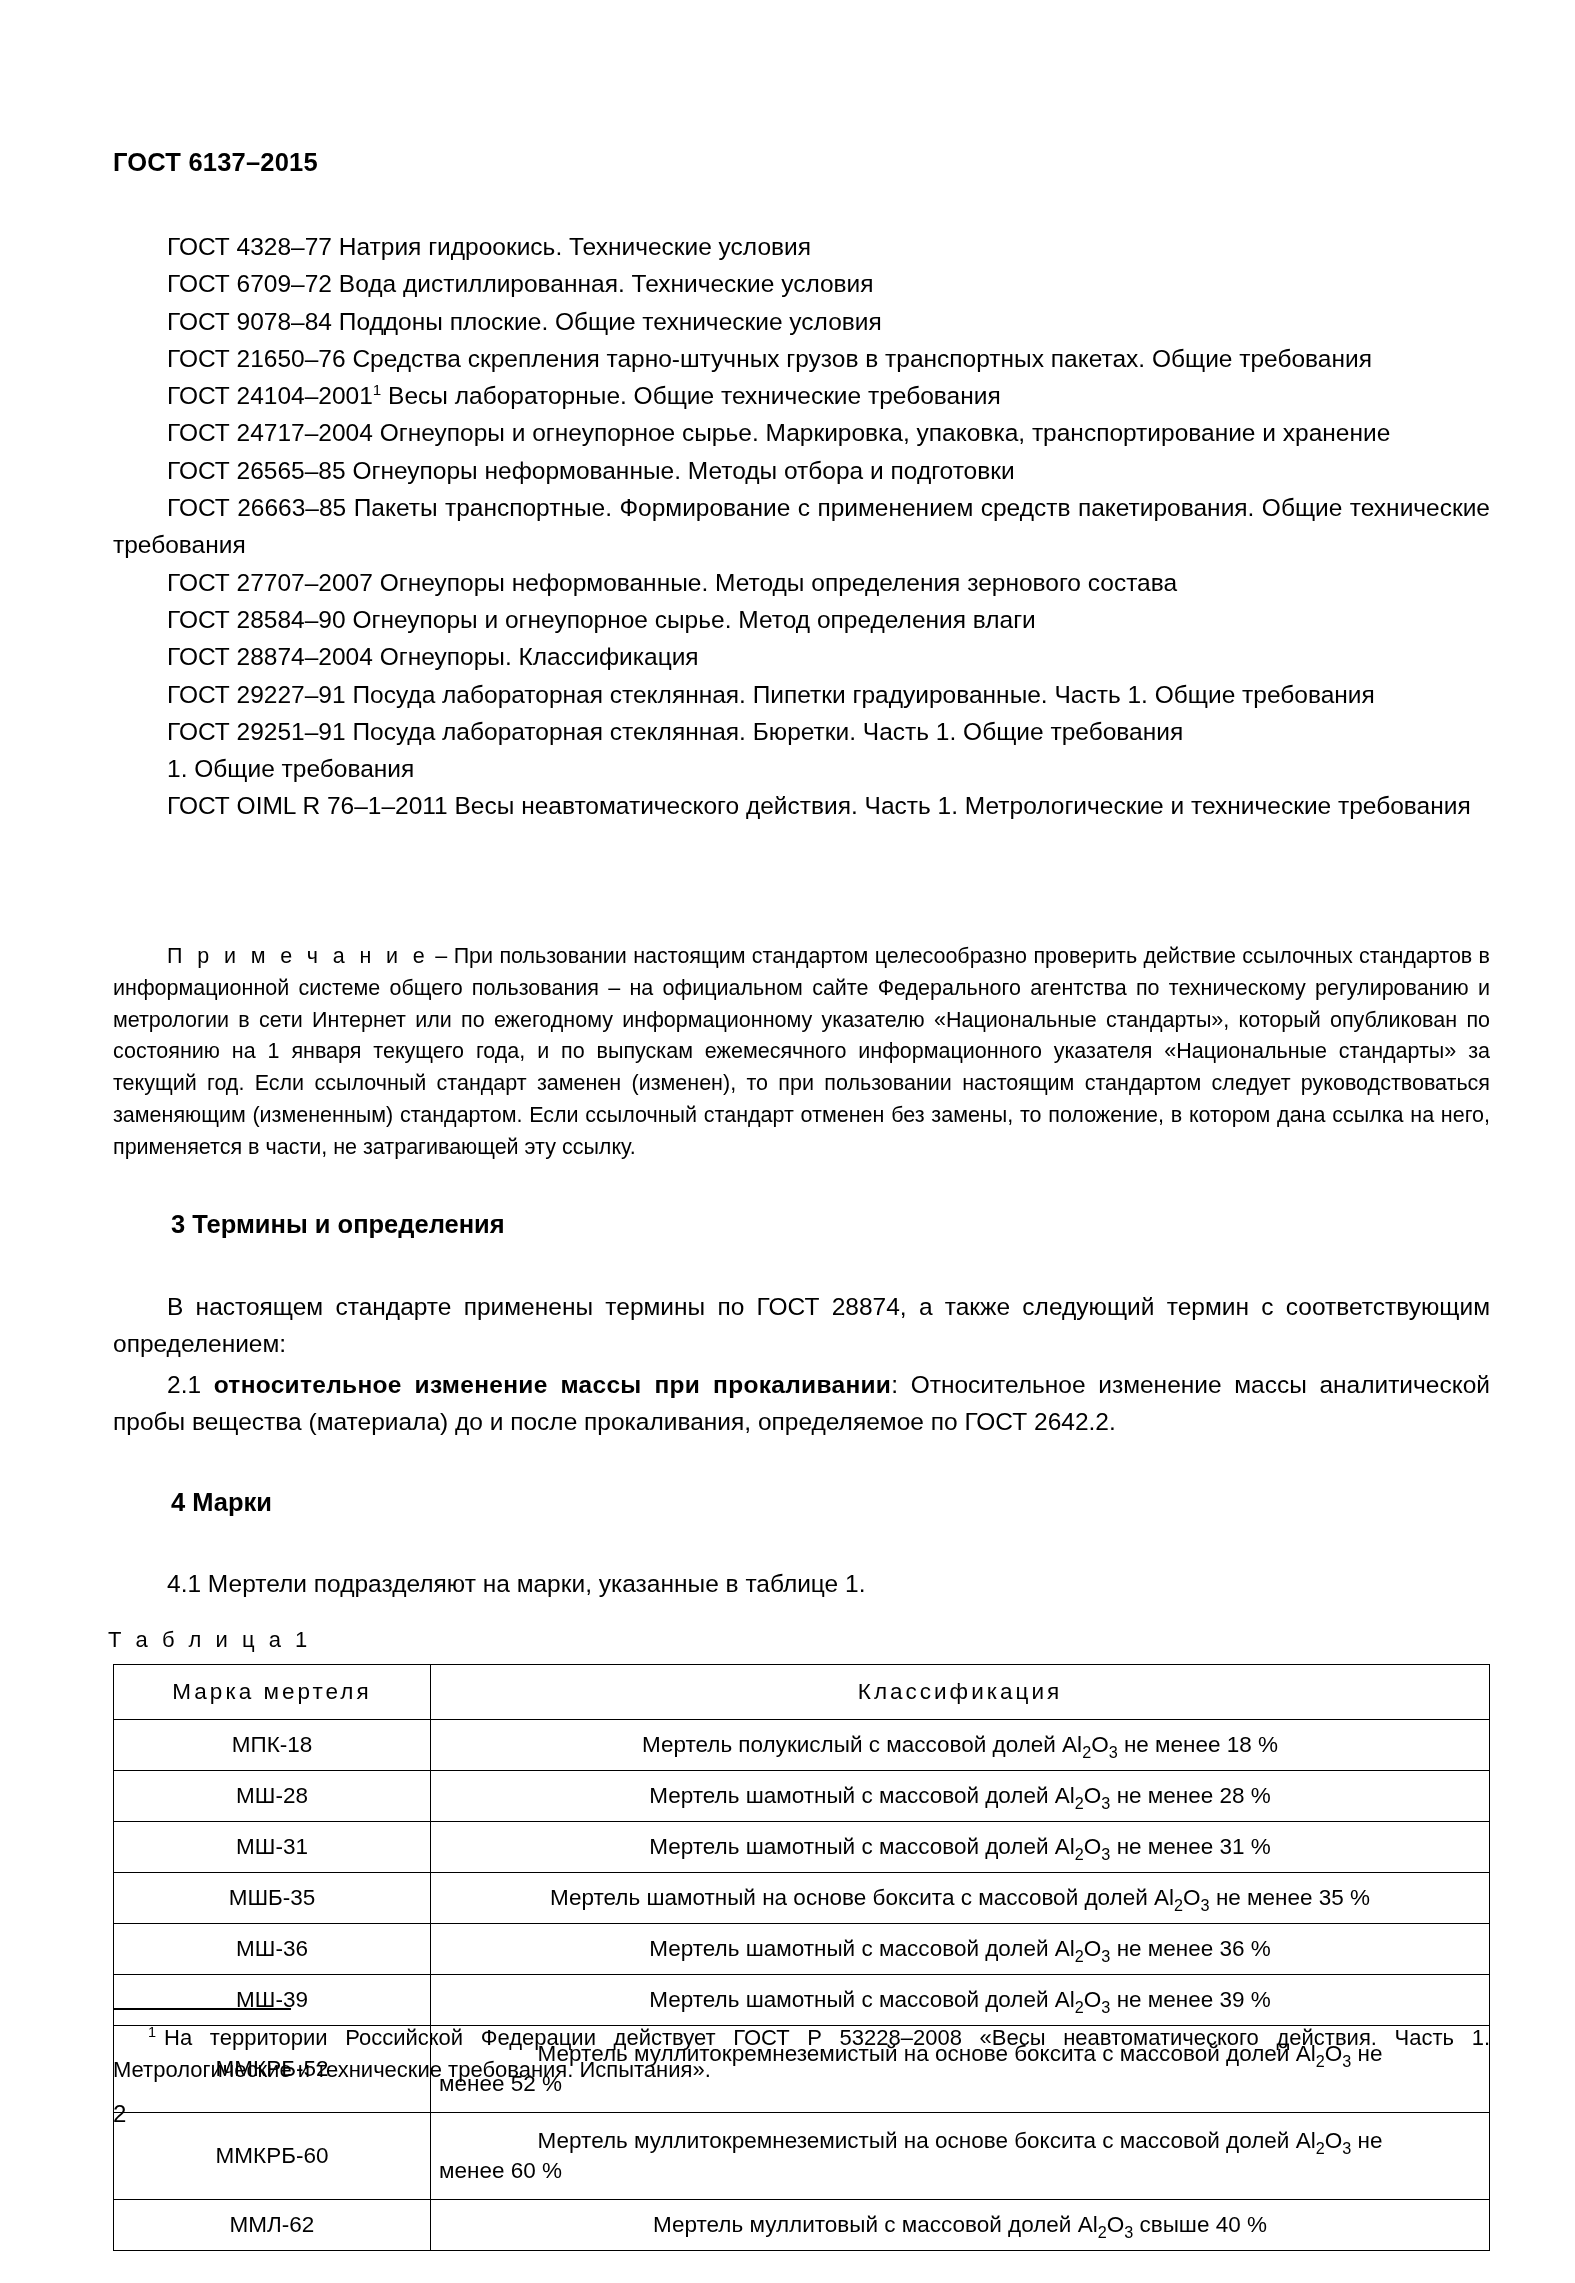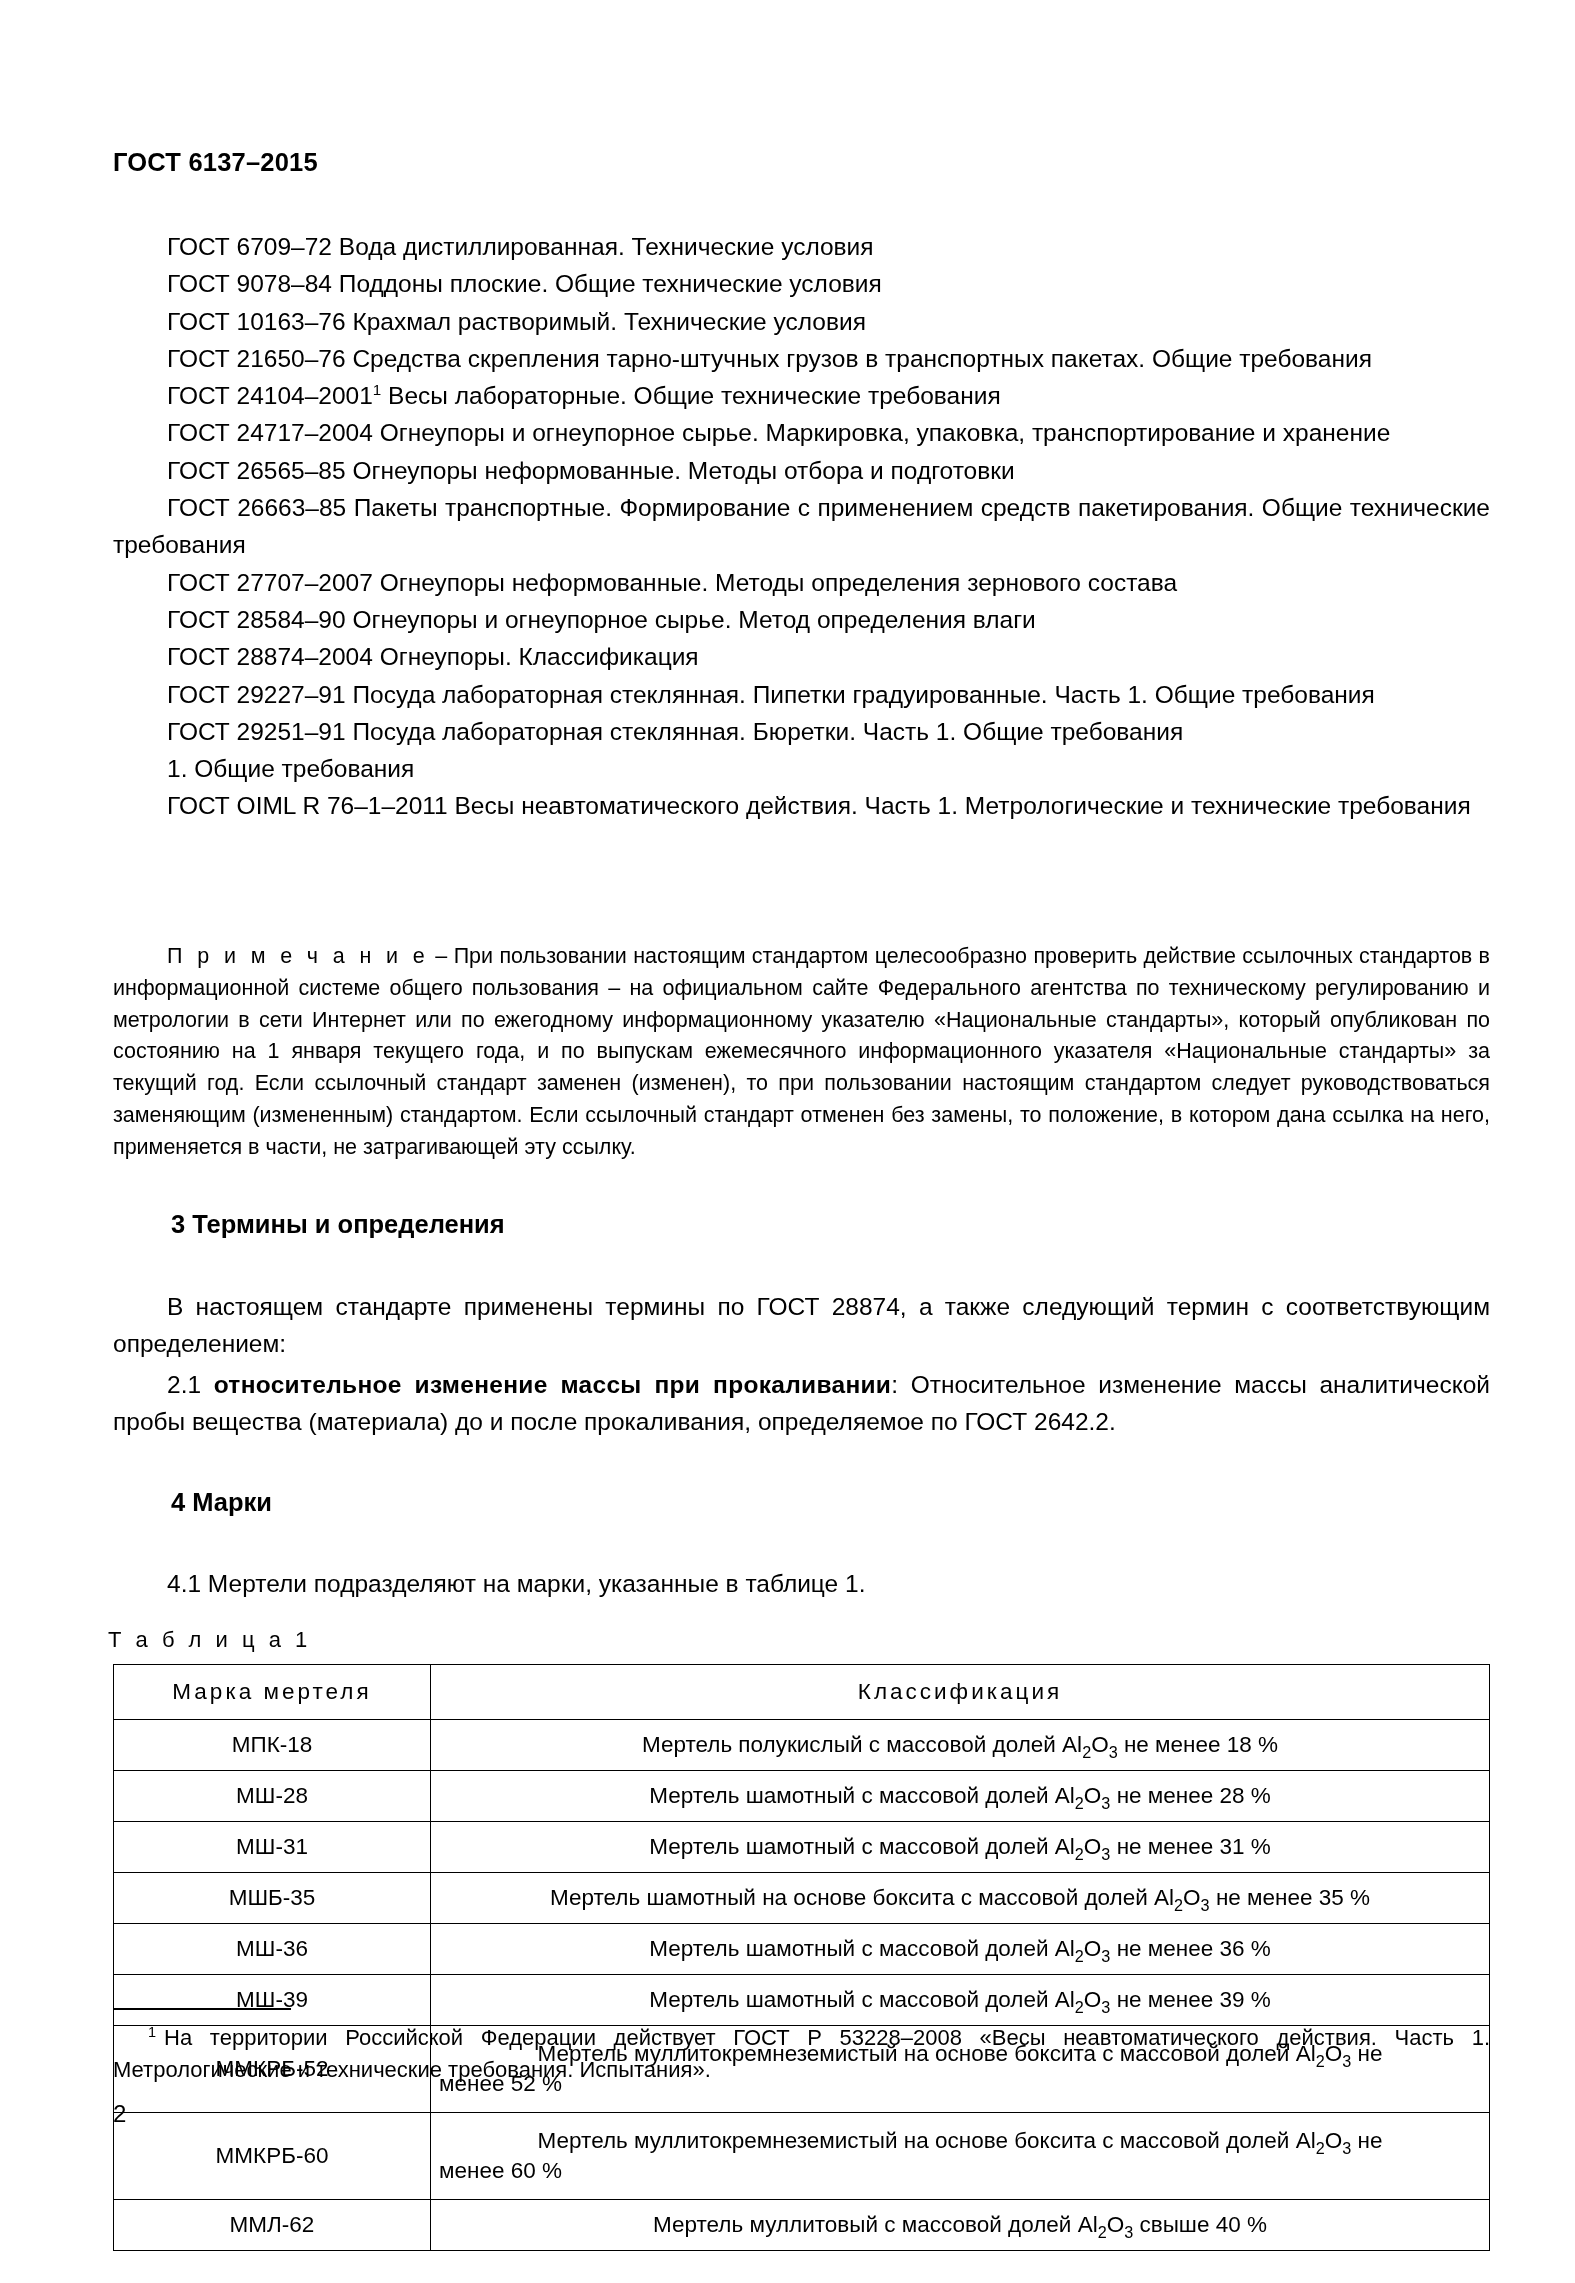--- a/index.html
+++ b/index.html
@@ -185,23 +185,23 @@
   }
 </style>
 </head>
 <body>
 
 <div class="page">
 
   <div class="doc-header">ГОСТ 6137–2015</div>
 
   <div class="body-block">
+    <p class="ref-line">ГОСТ 4328–77 Натрия гидроокись. Технические условия</p>
     <p class="ref-line">ГОСТ 6709–72 Вода дистиллированная. Технические условия</p>
     <p class="ref-line">ГОСТ 9078–84 Поддоны плоские. Общие технические условия</p>
-    <p class="ref-line">ГОСТ 10163–76 Крахмал растворимый. Технические условия</p>
     <p class="ref-line">ГОСТ 21650–76 Средства скрепления тарно-штучных грузов в транспортных пакетах. Общие требования</p>
     <p class="ref-line nojust"><span>ГОСТ 24104–2001</span><sup>1</sup><span> Весы лабораторные. Общие технические требования</span></p>
     <p class="ref-line">ГОСТ 24717–2004 Огнеупоры и огнеупорное сырье. Маркировка, упаковка, транспортирование и хранение</p>
     <p class="ref-line nojust">ГОСТ 26565–85 Огнеупоры неформованные. Методы отбора и подготовки</p>
     <p class="ref-line">ГОСТ 26663–85 Пакеты транспортные. Формирование с применением средств пакетирования. Общие технические требования</p>
     <p class="ref-line nojust">ГОСТ 27707–2007 Огнеупоры неформованные. Методы определения зернового состава</p>
     <p class="ref-line nojust">ГОСТ 28584–90 Огнеупоры и огнеупорное сырье. Метод определения влаги</p>
     <p class="ref-line nojust">ГОСТ 28874–2004 Огнеупоры. Классификация</p>
     <p class="ref-line">ГОСТ 29227–91 Посуда лабораторная стеклянная. Пипетки градуированные. Часть 1. Общие требования</p>
     <p class="ref-line nojust">ГОСТ 29251–91 Посуда лабораторная стеклянная. Бюретки. Часть 1. Общие требования</p>

